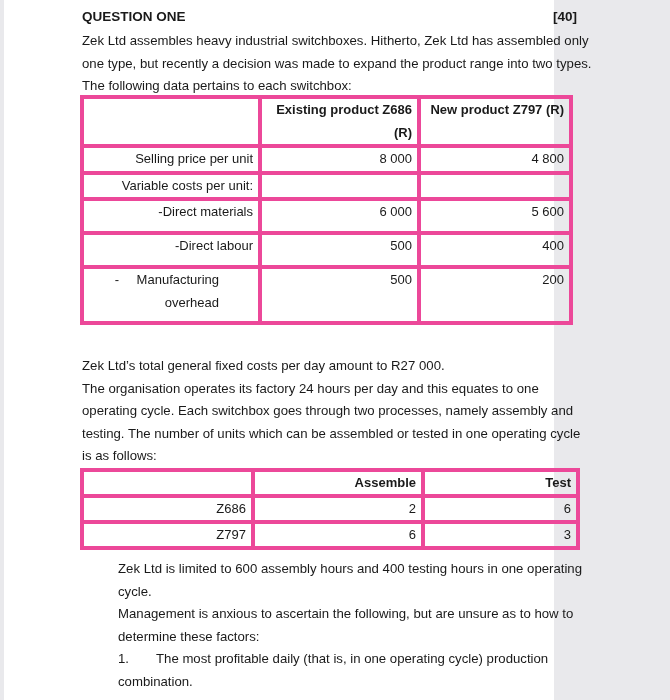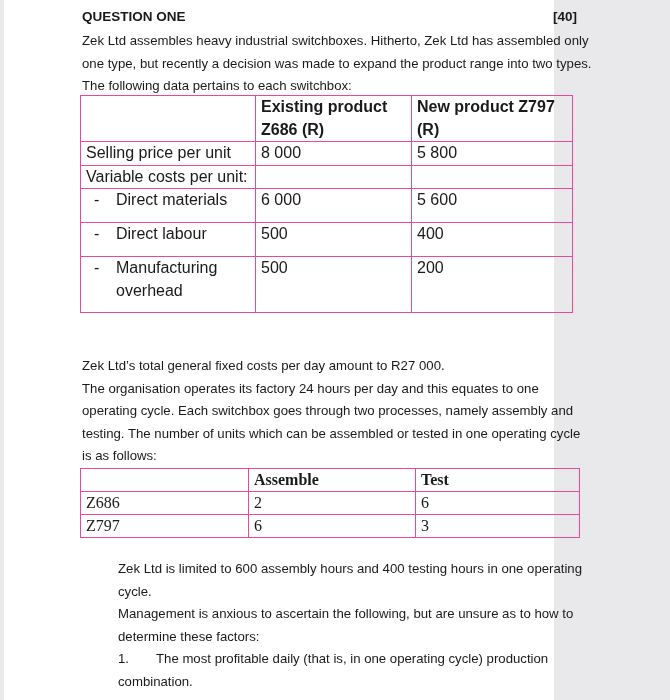--- a/index.html
+++ b/index.html
@@ -14,31 +14,31 @@
     background: #ffffff;
   }
   .content { position: absolute; left: 78px; top: 0; width: 510px; font-size: 13.2px; }
   .q-head {
     position: absolute; top: 9px; left: 0; width: 495px;
     display: flex; justify-content: space-between; font-weight: bold; font-size: 13.5px;
   }
   .para { position: absolute; left: 0; line-height: 22.6px; }
   table { border-collapse: collapse; position: absolute; }
   td, th {
-    border: 1px solid #ec4899; text-align: left; vertical-align: top;
-    font-size: 16px; padding: 0 5px; font-weight: normal;
+    border: 4px solid #ec4899; text-align: right; vertical-align: top;
+    font-size: 13px; padding: 0 5px; font-weight: normal;
   }
   th { font-weight: bold; }
   .t1 { left: -2px; top: 95px; width: 493px; }
   .t1 td, .t1 th { line-height: 22.6px; }
   .t1 .c0 { width: 164px; }
   .t1 .c1 { width: 145px; }
   .dash { display: inline-block; width: 22px; padding-left: 8px; }
   .t2 { left: -2px; top: 468px; width: 500px; }
-  .t2 td, .t2 th { line-height: 22px; font-family: Liberation Serif, serif; }
+  .t2 td, .t2 th { line-height: 22px; }
   .t2 .c0 { width: 157px; }
   .t2 .c1 { width: 156px; }
   .num-item { display: inline-block; width: 38px; }
 </style>
 </head>
 <body>
 
 <div class="page">
   <div class="content">
 
@@ -56,21 +56,21 @@
     <table class="t1">
       <tbody>
           <tr>
         <th class="c0"></th>
         <th class="c1">Existing product Z686 (R)</th>
         <th>New product Z797 (R)</th>
       </tr>
       <tr>
         <td>Selling price per unit</td>
         <td>8 000</td>
-        <td>5 800</td>
+        <td>4 800</td>
       </tr>
       <tr>
         <td>Variable costs per unit:</td>
         <td></td>
         <td></td>
       </tr>
       <tr style="height:34px;">
         <td><span class="dash">-</span><span>Direct materials</span></td>
         <td>6 000</td>
         <td>5 600</td>

